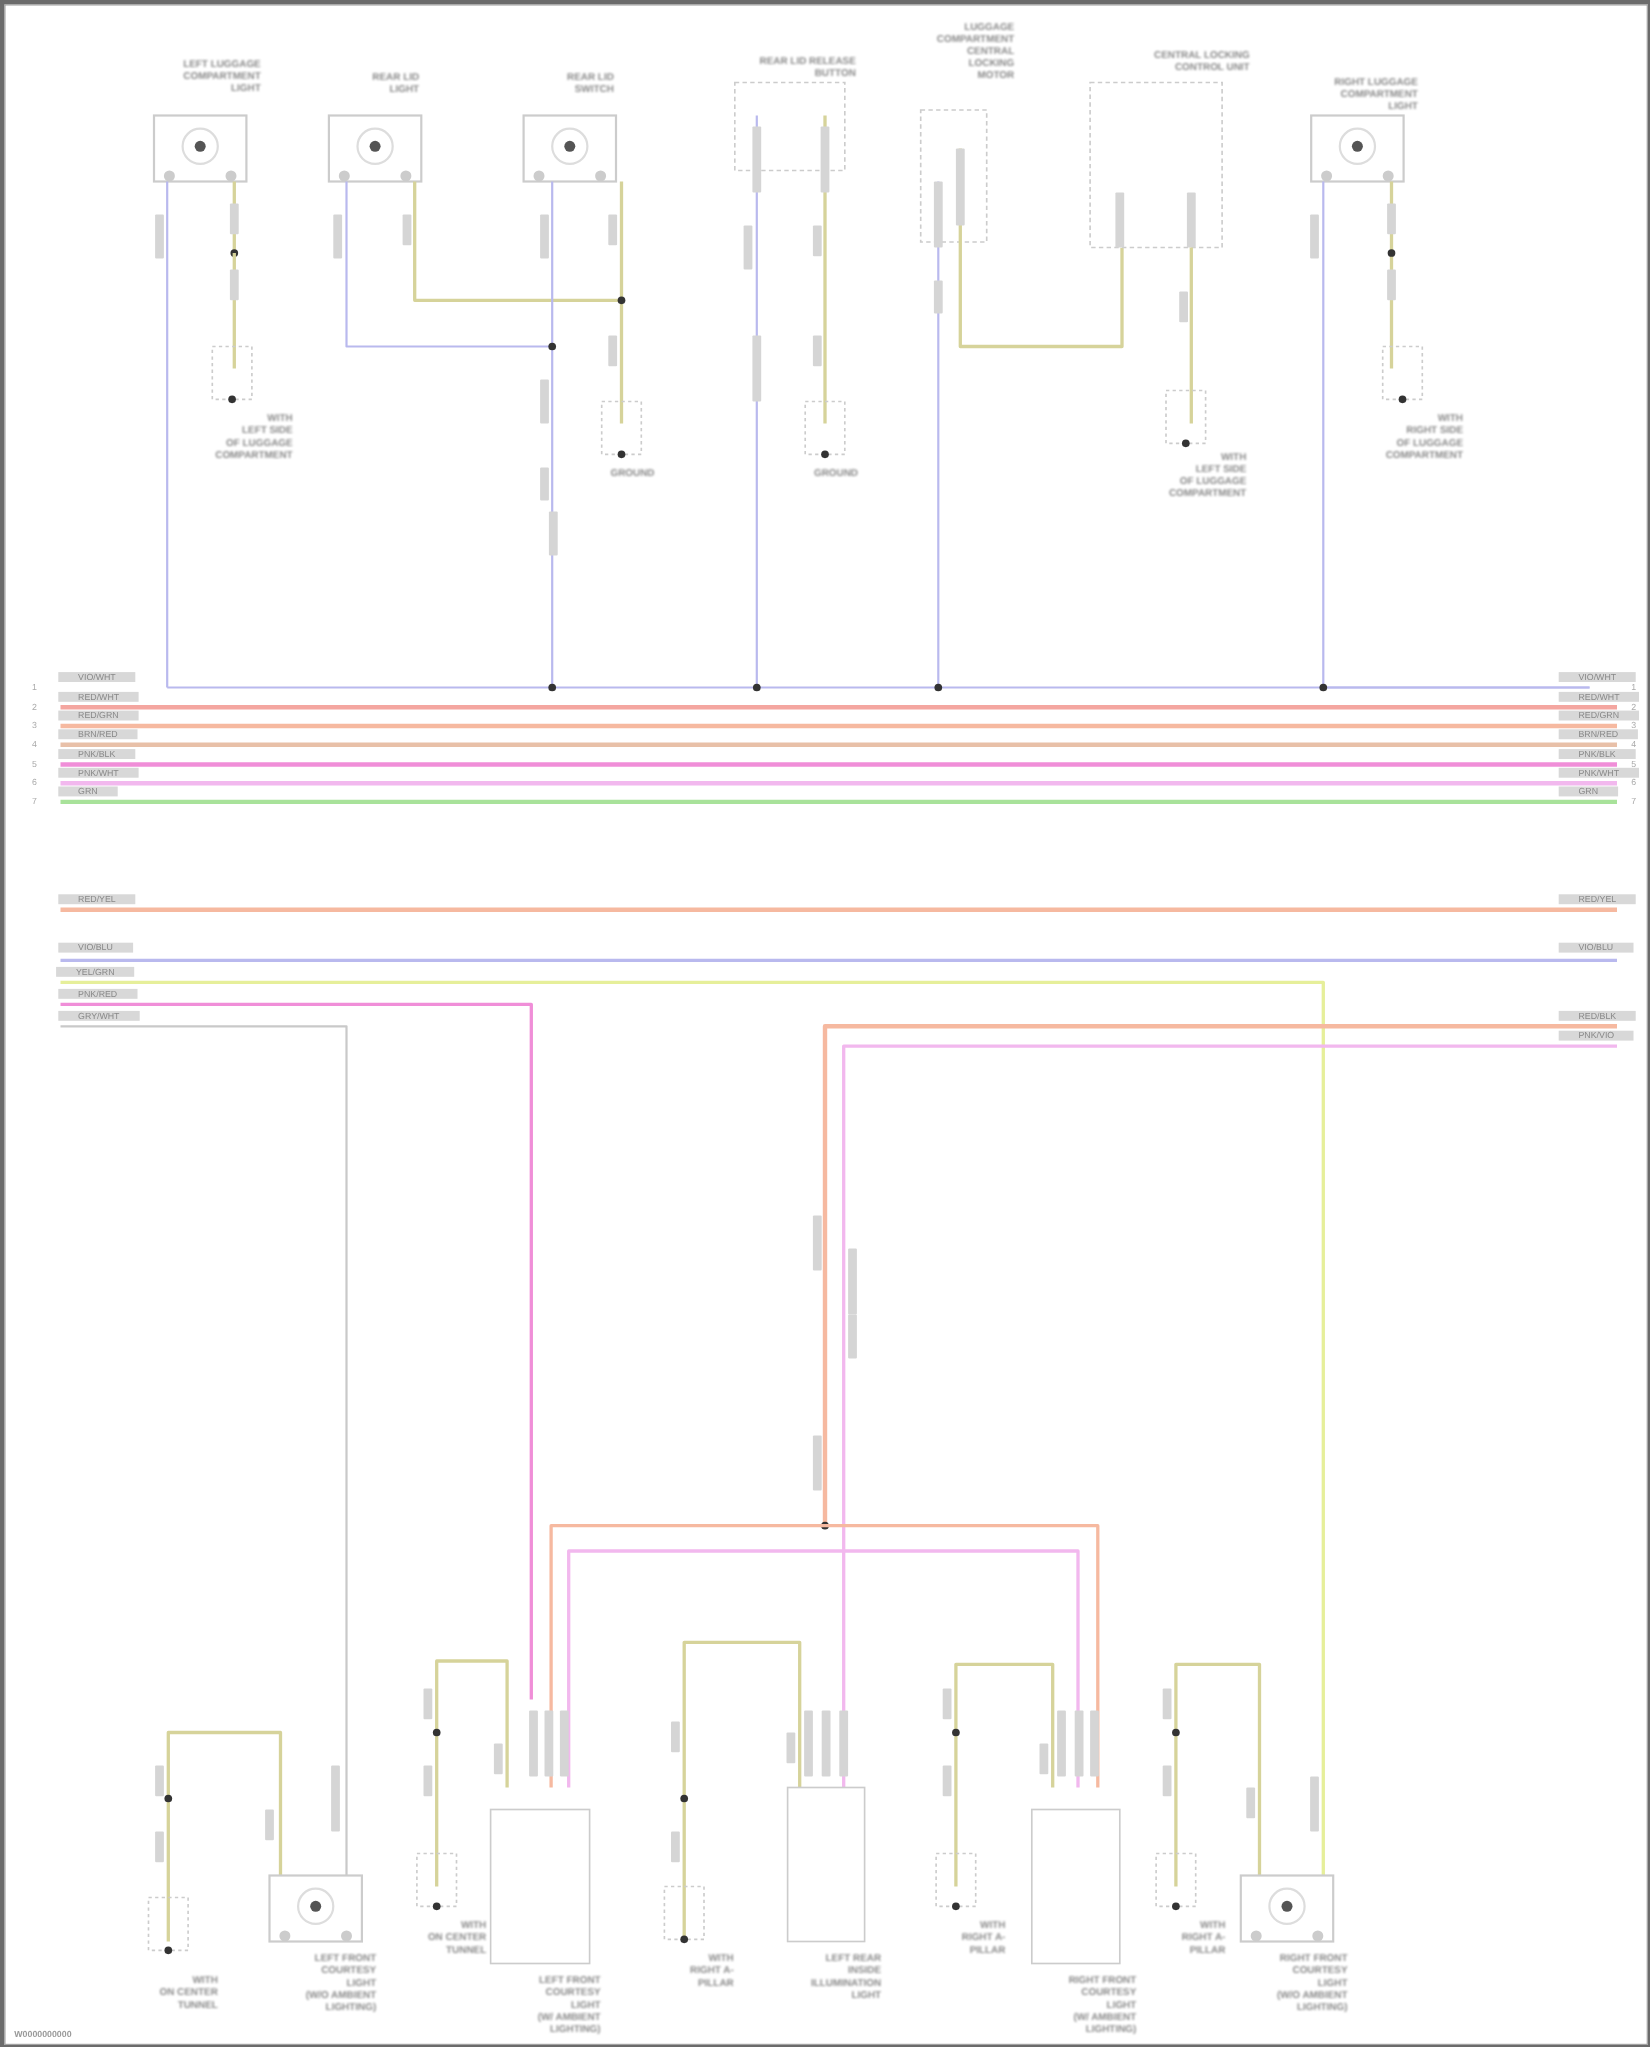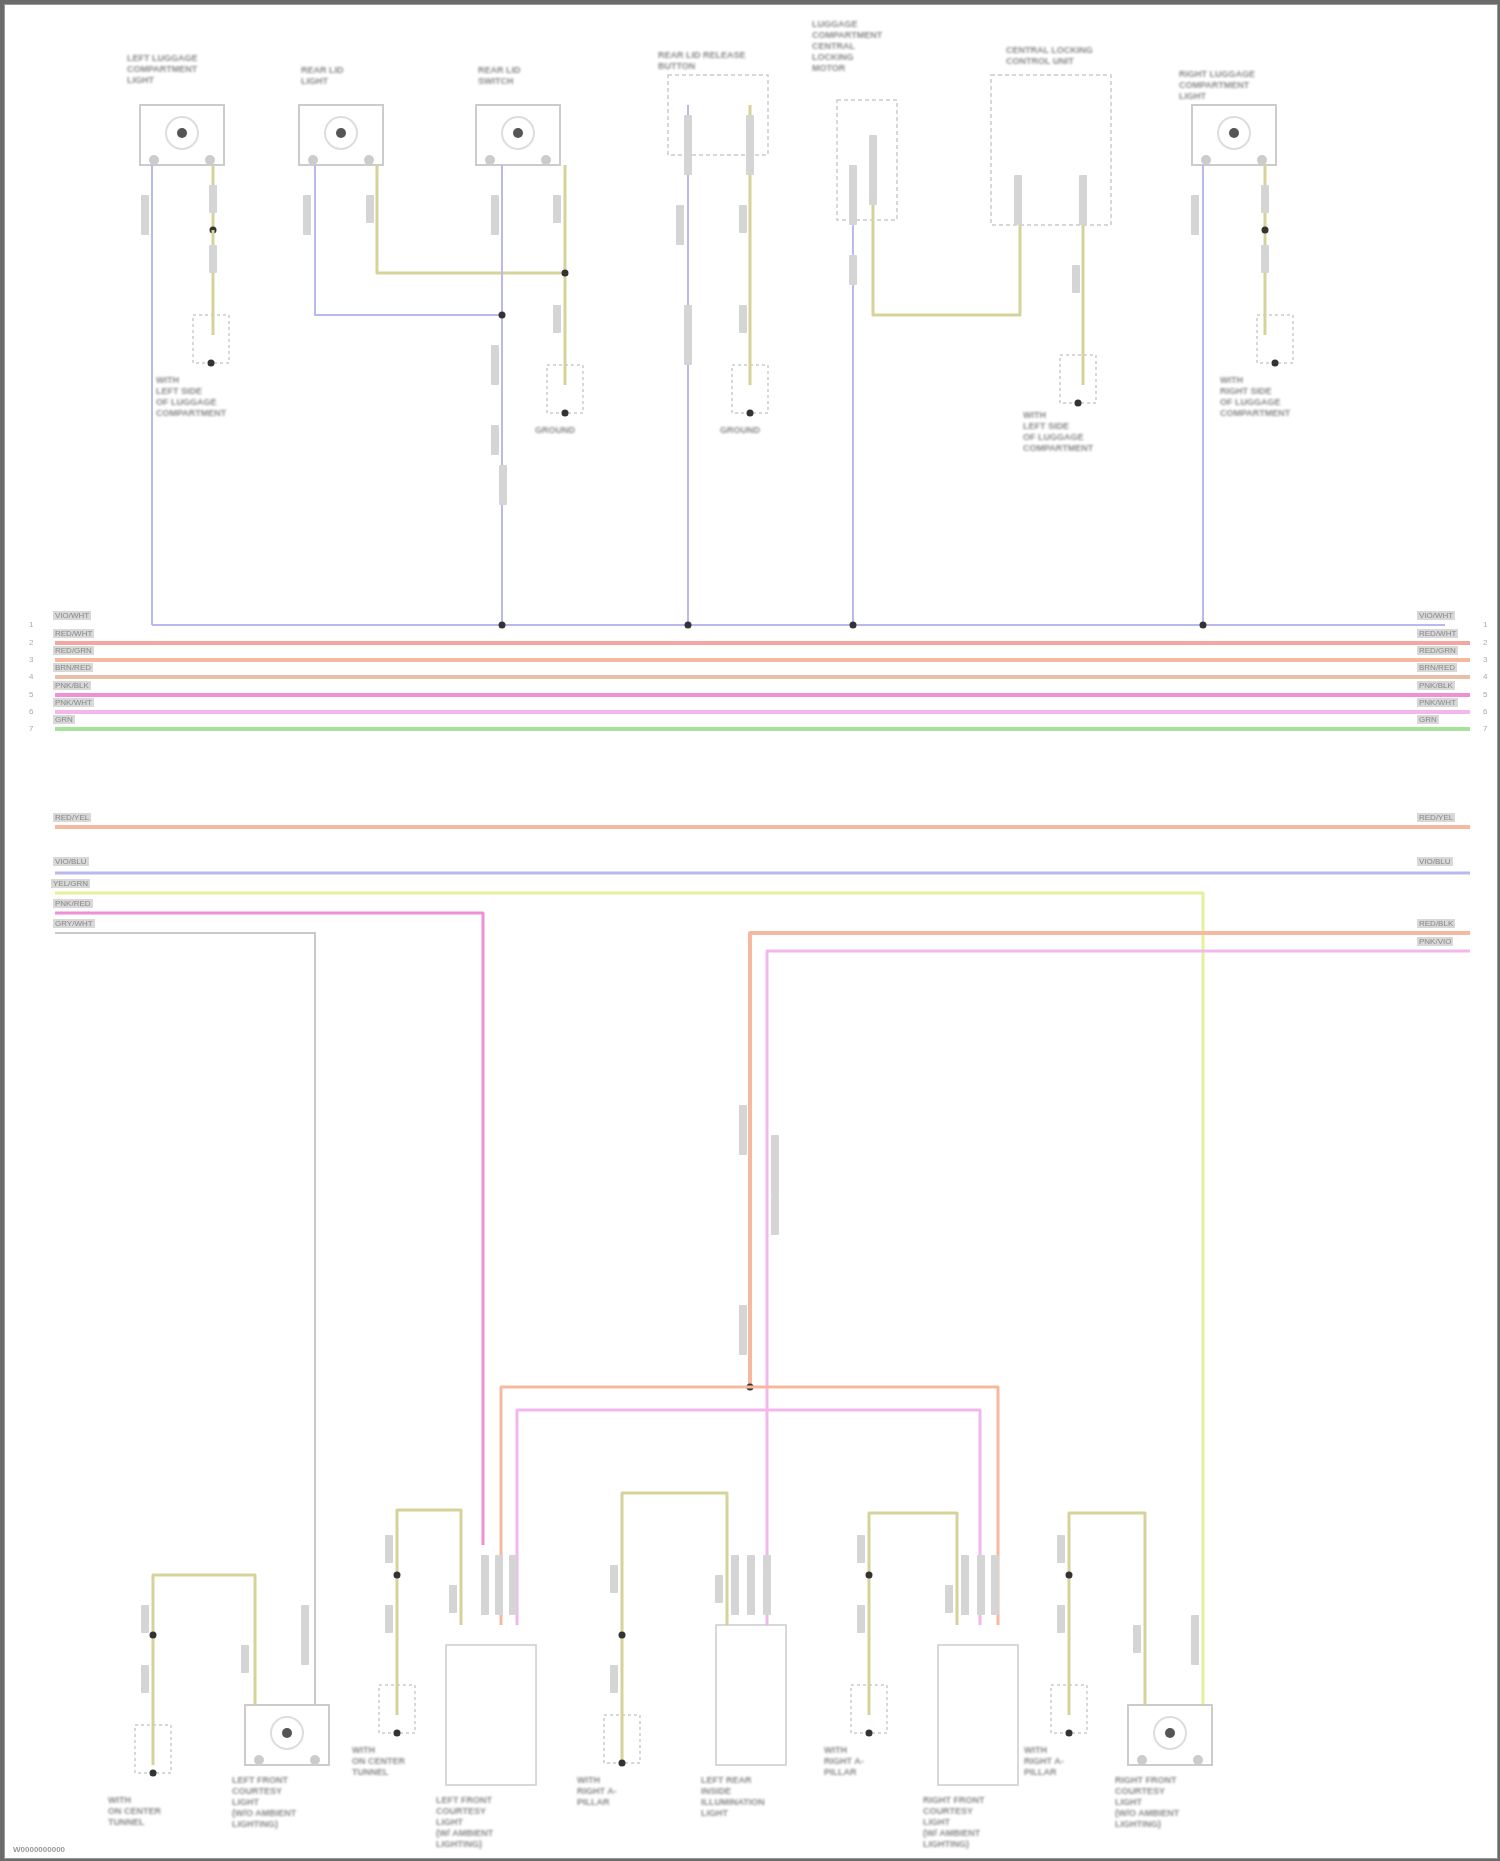--- a/index.html
+++ b/index.html
@@ -1,20 +1,20 @@
 <!DOCTYPE html>
 <html><head>
 <meta charset="utf-8">
 <style>
   html,body{margin:0;padding:0;background:#6b6b6b;}
   body{width:1500px;height:1861px;position:relative;font-family:"Liberation Sans",sans-serif;}
   .sheet{position:absolute;left:4px;top:4px;width:1492px;height:1853px;background:#fff;border:1px solid #999;overflow:hidden;}
   svg{position:absolute;left:0;top:0;}
-  .lbl{position:absolute;text-align:left;font-size:9px;line-height:11px;color:#8a8a8a;font-weight:bold;filter:blur(0.8px);white-space:pre-line;text-transform:uppercase;}
-  .wlbl{position:absolute;font-size:8px;color:#888;filter:blur(0.7px);background:#d8d8d8;padding:0 2px;}
+  .lbl{position:absolute;text-align:right;font-size:9px;line-height:11px;color:#8a8a8a;font-weight:bold;filter:blur(0.8px);white-space:pre-line;text-transform:uppercase;}
+  .wlbl{position:absolute;font-size:8px;color:#888;filter:blur(0.7px);background:#d8d8d8;padding:0 18px;}
   .pin{position:absolute;font-size:8px;color:#aaa;filter:blur(0.6px);}
   .footer{position:absolute;left:8px;bottom:4px;font-size:8px;color:#999;filter:blur(0.7px);font-weight:bold;}
 </style>
 </head>
 <body>
 
 <div class="sheet">
   <svg id="diagram" width="1492" height="1853" viewBox="0 0 1492 1853">
       <rect x="135" y="100" width="84" height="60" fill="#fff" stroke="#ccc" stroke-width="2"></rect>
       <circle cx="177" cy="128" r="16" fill="none" stroke="#ddd" stroke-width="2"></circle>

